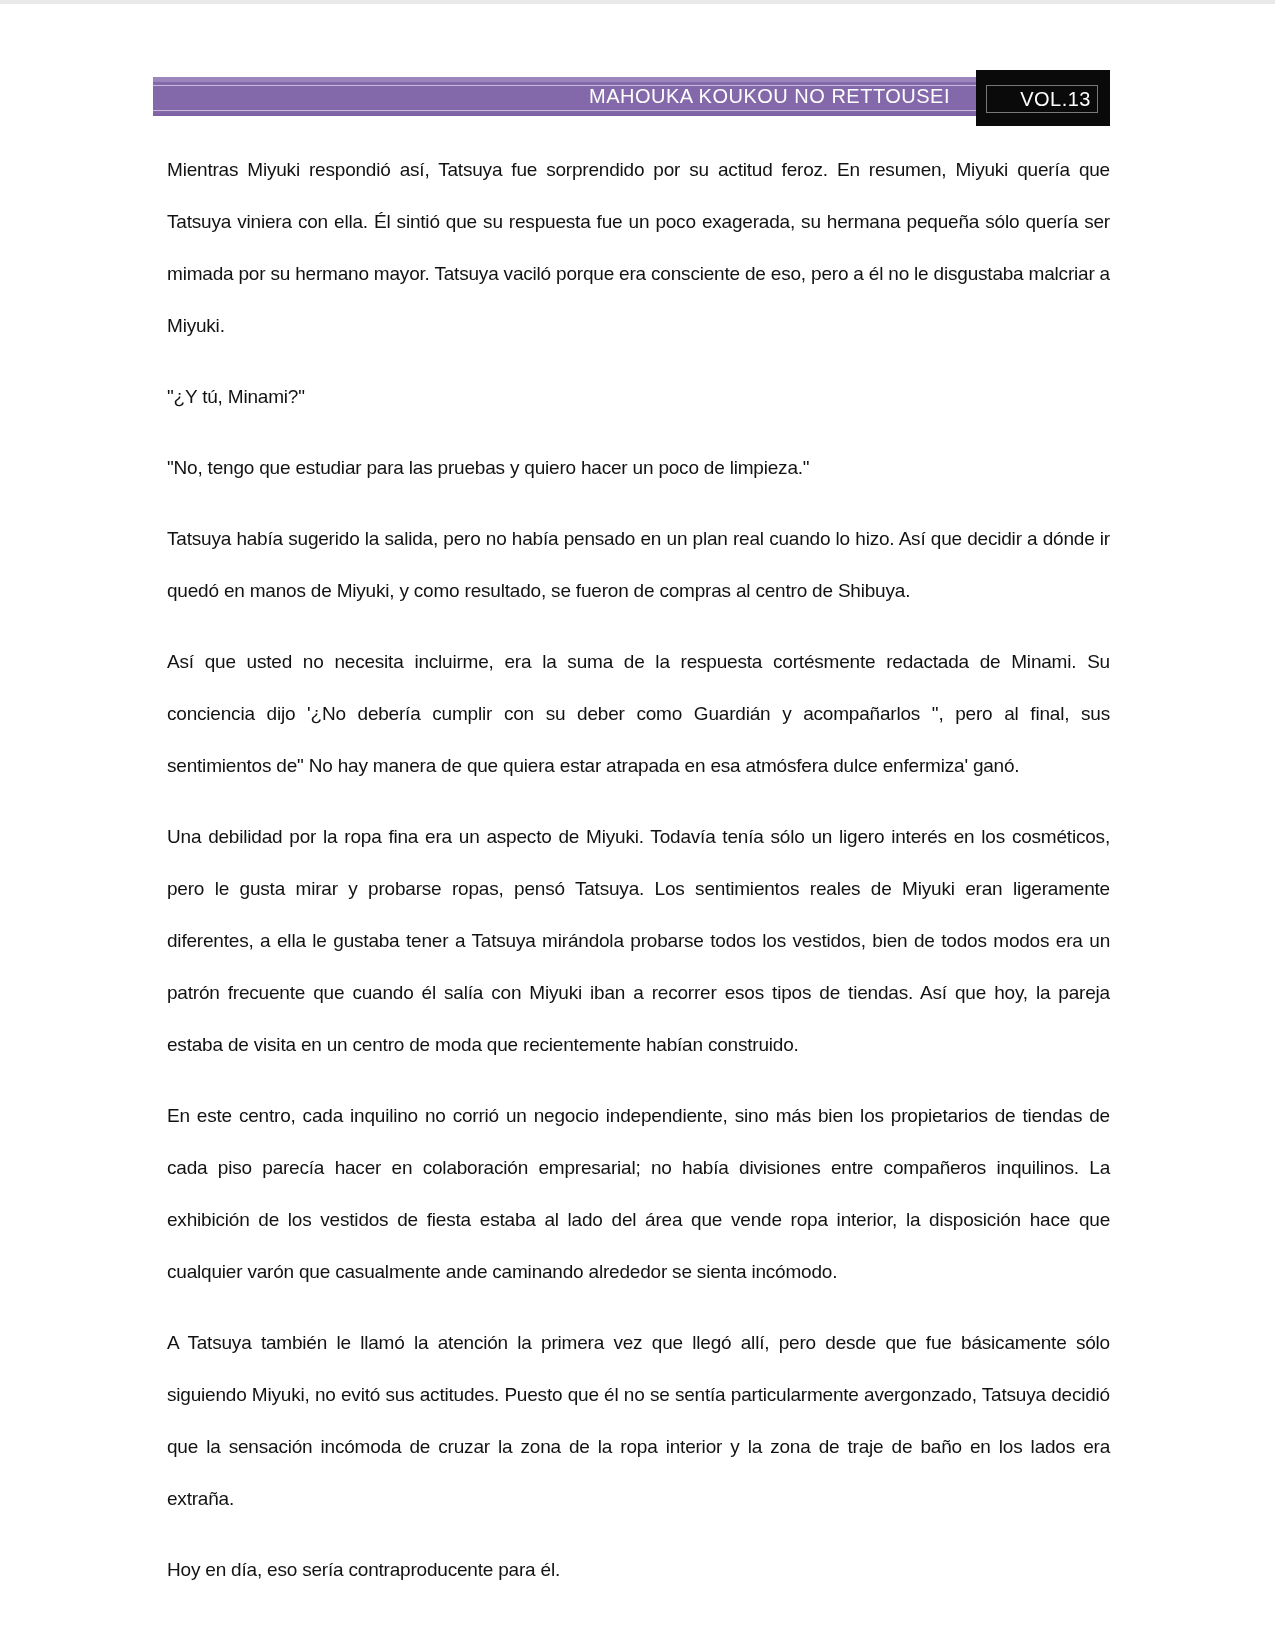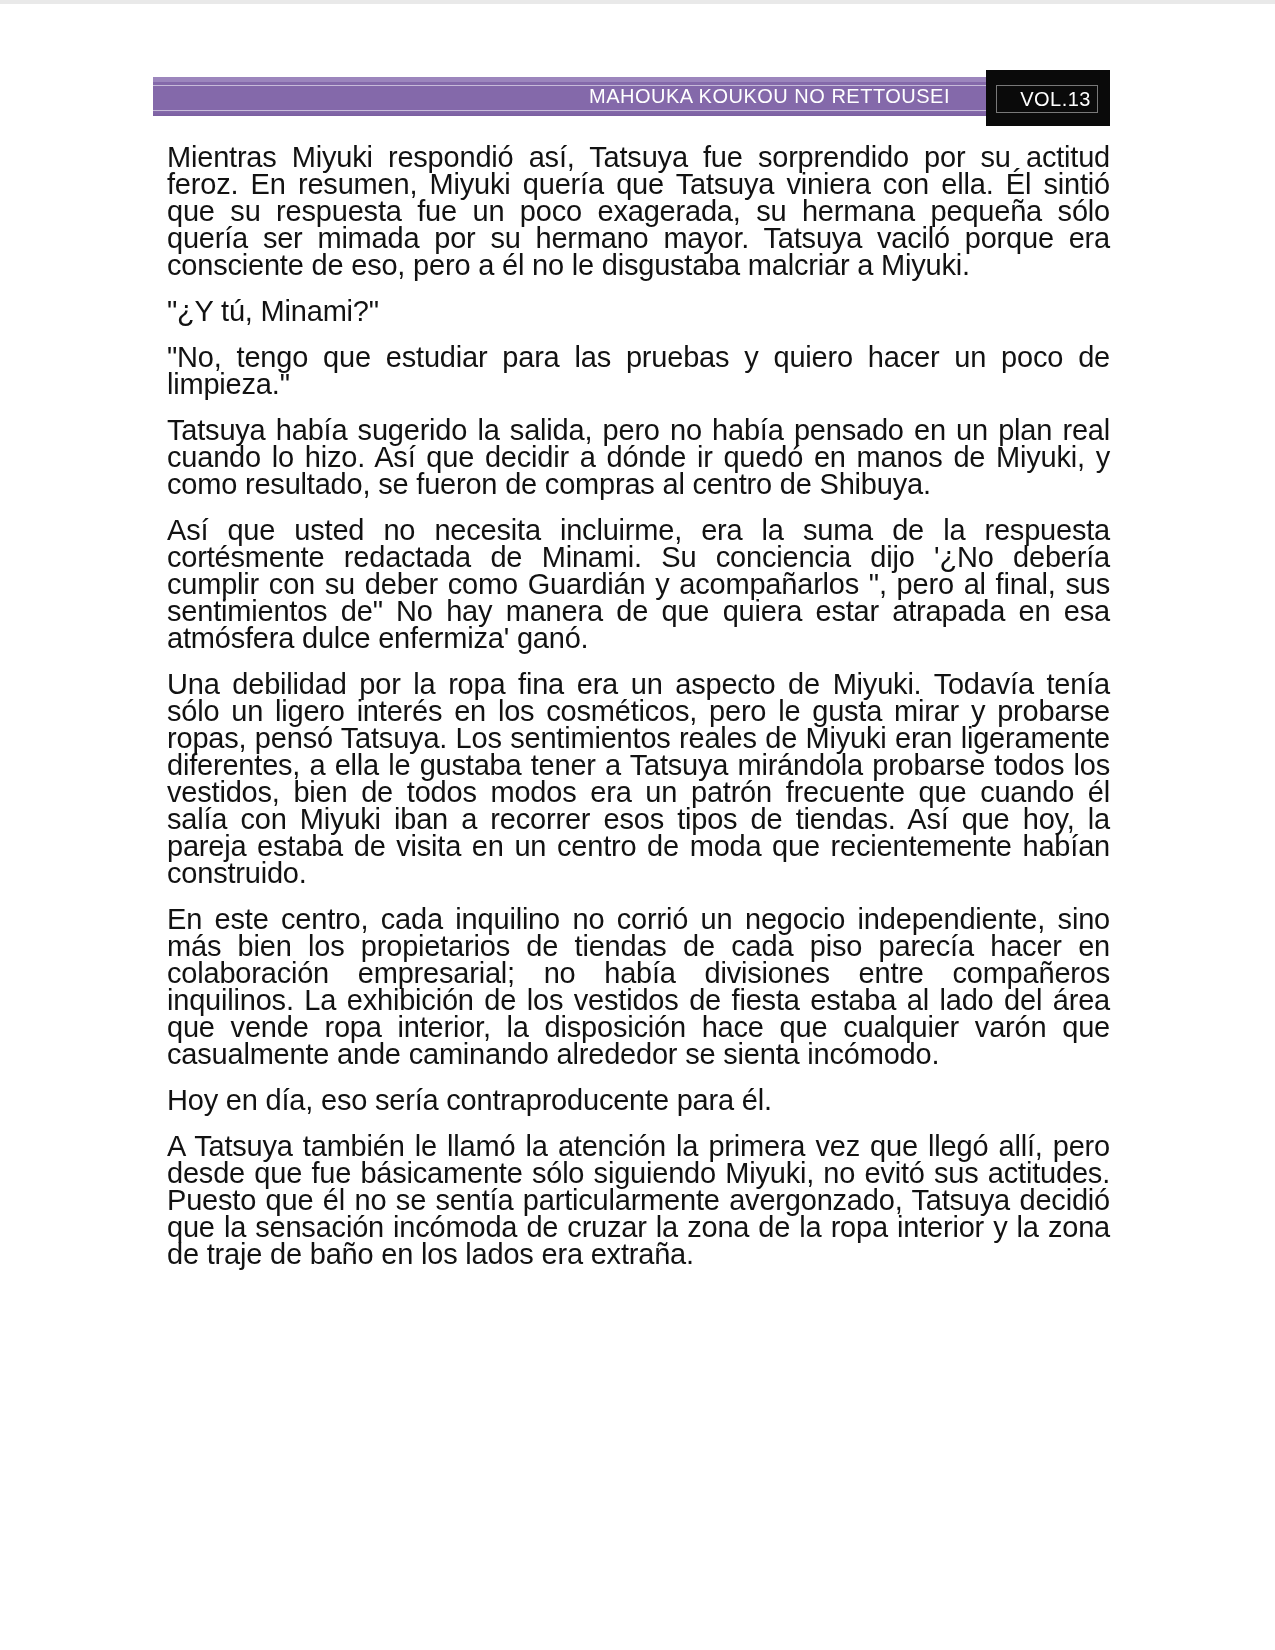--- a/index.html
+++ b/index.html
@@ -40,21 +40,21 @@
     justify-content: flex-end;
     color: #ffffff;
     font-size: 20px;
     letter-spacing: 0.5px;
     white-space: nowrap;
   }
   .vol-box {
     position: absolute;
     right: -0px;
     top: -7px;
-    width: 124px;
+    width: 134px;
     height: 56px;
     background: #0a0a0a;
     text-align: right;
   }
   .vol-inner {
     position: absolute;
     left: 10px; right: 12px; top: 15px; bottom: 13px;
     border: 1px solid rgba(255,255,255,0.45);
     display: flex;
     align-items: center;
@@ -65,22 +65,22 @@
     letter-spacing: 0.5px;
   }
 
   
   .body-text {
     position: absolute;
     left: 167px;
     top: 140px;
     width: 943px;
     color: #121212;
-    font-size: 29px;
-    line-height: 27px;
+    font-size: 19px;
+    line-height: 52px;
     letter-spacing: -0.2px;
     text-align: justify;
   }
   .body-text p {
     margin: 0 0 19px 0;
   }
 </style>
 </head>
 <body>
 
@@ -97,17 +97,17 @@
 
   <div class="body-text">
 
   <p>Mientras Miyuki respondió así, Tatsuya fue sorprendido por su actitud feroz. En resumen, Miyuki quería que Tatsuya viniera con ella. Él sintió que su respuesta fue un poco exagerada, su hermana pequeña sólo quería ser mimada por su hermano mayor. Tatsuya vaciló porque era consciente de eso, pero a él no le disgustaba malcriar a Miyuki.</p>
       <p>"¿Y tú, Minami?"</p>
       <p>"No, tengo que estudiar para las pruebas y quiero hacer un poco de limpieza."</p>
       <p>Tatsuya había sugerido la salida, pero no había pensado en un plan real cuando lo hizo. Así que decidir a dónde ir quedó en manos de Miyuki, y como resultado, se fueron de compras al centro de Shibuya.</p>
       <p>Así que usted no necesita incluirme, era la suma de la respuesta cortésmente redactada de Minami. Su conciencia dijo '¿No debería cumplir con su deber como Guardián y acompañarlos ", pero al final, sus sentimientos de" No hay manera de que quiera estar atrapada en esa atmósfera dulce enfermiza' ganó.</p>
       <p>Una debilidad por la ropa fina era un aspecto de Miyuki. Todavía tenía sólo un ligero interés en los cosméticos, pero le gusta mirar y probarse ropas, pensó Tatsuya. Los sentimientos reales de Miyuki eran ligeramente diferentes, a ella le gustaba tener a Tatsuya mirándola probarse todos los vestidos, bien de todos modos era un patrón frecuente que cuando él salía con Miyuki  iban a recorrer esos tipos de tiendas. Así que  hoy, la pareja estaba de visita en un centro de moda que recientemente habían construido.</p>
       <p>En este centro, cada inquilino no corrió un negocio independiente, sino más bien los propietarios de tiendas de cada piso parecía hacer en colaboración empresarial; no había divisiones entre compañeros inquilinos. La exhibición de los vestidos de fiesta estaba al lado del área que vende ropa interior, la disposición hace que cualquier varón que casualmente ande caminando alrededor se sienta incómodo.</p>
+      <p>A Tatsuya también le llamó la atención la primera vez que llegó allí, pero desde que fue básicamente sólo siguiendo Miyuki, no evitó sus actitudes. Puesto que él no se sentía particularmente avergonzado, Tatsuya decidió que la sensación incómoda de cruzar la zona de la ropa interior y la zona de traje de baño en los lados era extraña.</p>
       <p>Hoy en día, eso sería contraproducente para él.</p>
-      <p>A Tatsuya también le llamó la atención la primera vez que llegó allí, pero desde que fue básicamente sólo siguiendo Miyuki, no evitó sus actitudes. Puesto que él no se sentía particularmente avergonzado, Tatsuya decidió que la sensación incómoda de cruzar la zona de la ropa interior y la zona de traje de baño en los lados era extraña.</p>
     </div>
 
 </div>
 
 </body></html>

